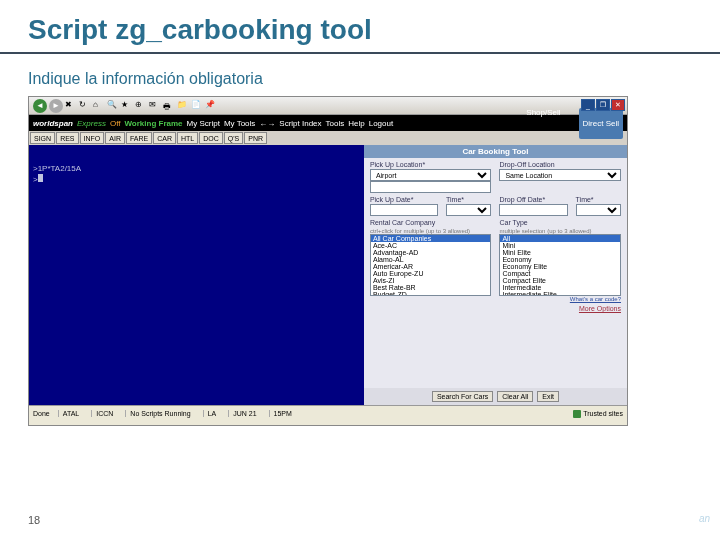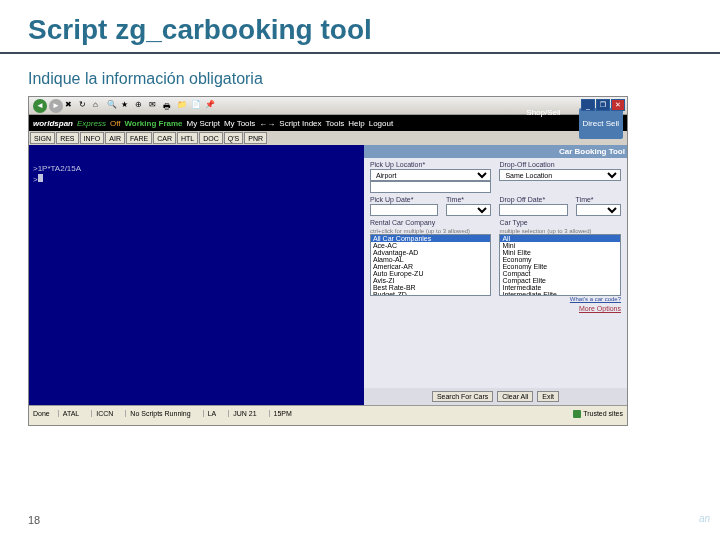--- a/index.html
+++ b/index.html
@@ -21,21 +21,21 @@
 .brand-bar .working{color:#4ac24a;font-weight:bold}
 .brand-bar .links{color:#fff}
 .brand-bar .right{margin-left:auto;display:flex;gap:18px}
 .brand-bar .direct{background:#4a7ab0;padding:11px 4px;border-radius:2px}
 .func-keys{height:14px;background:#d4d0c8;display:flex;gap:1px;padding:1px}
 .fkey{background:#e8e4d8;border:1px solid #888;padding:0 3px;font-size:7px;display:flex;align-items:center}
 .main{display:flex;height:260px}
 .terminal{background:#000080;width:56%;color:#bfc3e0;font-family:'Courier New',monospace;font-size:8px;padding:19px 4px;line-height:1.3}
 .terminal .cursor{display:inline-block;width:5px;height:8px;background:#bfc3e0}
 .panel{width:44%;background:#e8e8f0;display:flex;flex-direction:column;font-size:7px}
-.panel-title{background:#7a9ac0;color:#fff;text-align:right;padding:2px;font-weight:bold;font-size:8px}
+.panel-title{background:#7a9ac0;color:#fff;text-align:center;padding:2px;font-weight:bold;font-size:8px}
 .panel-body{padding:3px 6px;flex:1;overflow:hidden}
 .row{display:flex;gap:8px;margin-bottom:3px}
 .col{flex:1}
 .lbl{color:#335;font-size:7px;margin-bottom:1px;display:block}
 .sel,.inp{width:100%;border:1px solid #7a8a9a;background:#fff;font-size:7px;padding:1px;height:12px}
 .sub{color:#777;font-size:6px}
 .listbox{width:100%;height:62px;border:1px solid #7a8a9a;background:#fff;font-size:7px;overflow:hidden}
 .listbox .item{padding:0 2px;white-space:nowrap}
 .listbox .item.sel-item{background:#316ac5;color:#fff}
 .more-link{color:#a03040;text-decoration:underline;font-size:7px;text-align:right;display:block;margin:2px 0}

